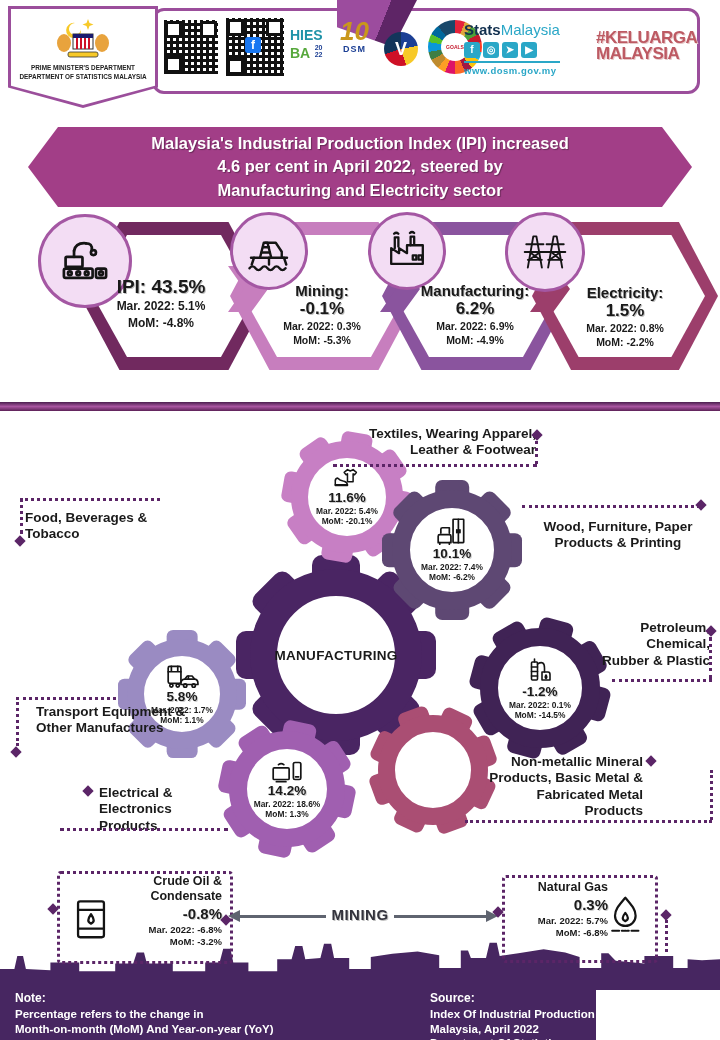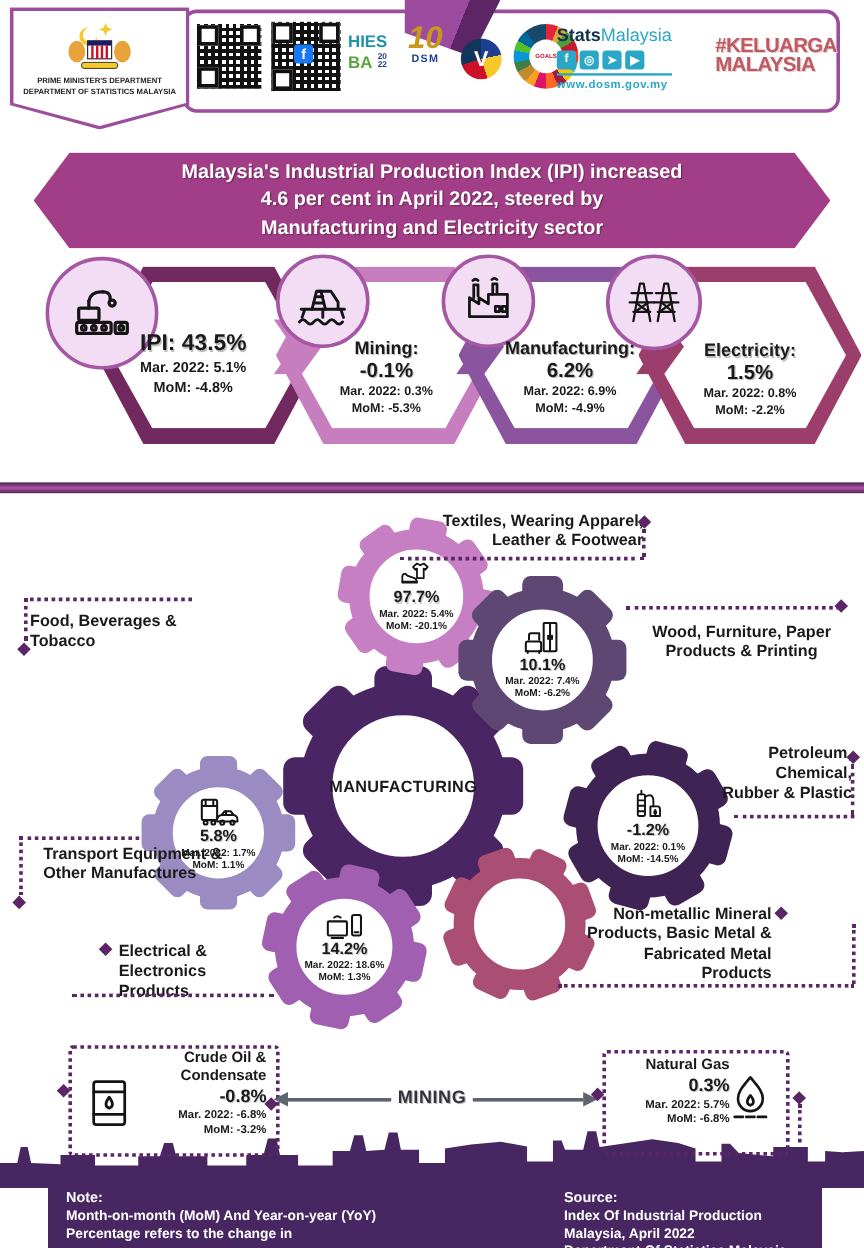--- a/index.html
+++ b/index.html
@@ -112,21 +112,21 @@
   
   .skyline{left:0;top:935px;width:720px;height:55px;background:var(--footerbg,#472661);z-index:1;
     clip-path:polygon(0 100%,0 62%,2% 62%,2.4% 38%,3.2% 38%,3.6% 62%,7% 64%,7% 50%,11% 50%,11% 66%,
       16% 66%,16% 52%,18.5% 52%,19% 32%,20% 32%,20.4% 52%,24% 52%,24% 66%,28.5% 66%,28.5% 50%,
       30.5% 50%,31% 25%,32% 25%,32.4% 50%,34.5% 50%,34.5% 66%,38.5% 66%,38.5% 44%,40.5% 44%,
       41% 20%,42% 20%,42.4% 44%,44.5% 42%,45% 16%,46% 16%,46.4% 42%,48.5% 42%,48.5% 62%,
       51.5% 62%,51.5% 40%,54.5% 34%,58% 30%,61% 37%,61% 60%,64% 60%,64% 28%,65% 28%,65.4% 42%,
       67.5% 42%,68% 14%,69% 14%,69.4% 38%,72% 33%,75.5% 26%,78.5% 32%,80.5% 40%,80.5% 60%,
       83.5% 60%,83.5% 33%,84.5% 33%,85.5% 47%,89.5% 52%,89.5% 38%,93.5% 38%,93.5% 60%,
       95.5% 60%,95.5% 44%,97.5% 46%,100% 44%,100% 100%);}
-  .footer{left:0;top:985px;width:645px;height:55px;background:var(--footerbg,#472661);z-index:6;margin-left:40px;}
+  .footer{left:0;top:985px;width:596px;height:55px;background:var(--footerbg,#472661);z-index:6;}
   .ftitle{font-size:12px;font-weight:800;color:#fff;line-height:1.3;}
   .fline{font-size:11.5px;font-weight:700;color:#fff;line-height:1.3;}
   .lineicon{stroke:#141414;fill:none;stroke-width:3.2;stroke-linecap:round;stroke-linejoin:round;}
 </style>
 </head>
 <body>
 
 <div class="stage" style="--dot: #5b2567; --footerbg: #472661; --banner: #a23e87; --arrow: #5f6470; --dividermid: #a855a0; --circbg: #f3ddf4; --circbd: #a457a3;">
 
   <div class="abs dept-wrap">
@@ -313,21 +313,21 @@
         <i class="tooth" style="--a:90deg"></i>
         <i class="tooth" style="--a:135deg"></i>
       </div>
     <div class="ring"></div>
     <div class="ginner">
       <svg class="lineicon" width="30" height="24" viewBox="0 0 64 48">
         <path d="M33 4 l6 3 6 -3 7 6 -4 5 -3 -2 v17 H33 V13 l-3 2 -4 -5 z"></path>
         <path d="M7 30 q-1 -7 5 -8 l5 4 9 3 q7 2 7 9 H7 z"></path>
           <path d="M7 36 h26"></path>
       </svg>
-      <div class="gval">97.7%</div>
+      <div class="gval">11.6%</div>
       <div class="gsub">Mar. 2022: 5.4%</div>
       <div class="gsub">MoM: -20.1%</div>
     </div>
   </div>
 
 
   <div class="gear" style="left: 382px; top: 480px; --s: 140px; --c: #5e4873;">
     <div class="teeth">
         <i class="tooth" style="--a:0deg"></i>
         <i class="tooth" style="--a:45deg"></i>
@@ -497,22 +497,22 @@
     <path d="M31 4 C22 15 16 21 16 30 a15 15 0 0 0 30 0 C46 21 40 15 31 4 z"></path>
     <path d="M31 26 c-5 6 -5 10 0 12 c5 -2 5 -6 0 -12 z"></path>
     <path d="M12 52 h10 M40 52 h10"></path>
       <path d="M26 52 h2 M30 52 h2 M34 52 h2"></path>
   </svg>
 
   <div class="abs skyline"></div>
   <div class="abs footer">
     <div class="abs" style="left:15px;top:6px;">
       <div class="ftitle">Note:</div>
+      <div class="fline">Percentage refers to the change in</div>
       <div class="fline">Month-on-month (MoM) And Year-on-year (YoY)</div>
-      <div class="fline">Percentage refers to the change in</div>
     </div>
     <div class="abs" style="left:430px;top:6px;">
       <div class="ftitle">Source:</div>
       <div class="fline">Index Of Industrial Production Malaysia, April 2022</div>
       <div class="fline">Department Of Statistics Malaysia</div>
     </div>
   </div>
 
 </div>
 

